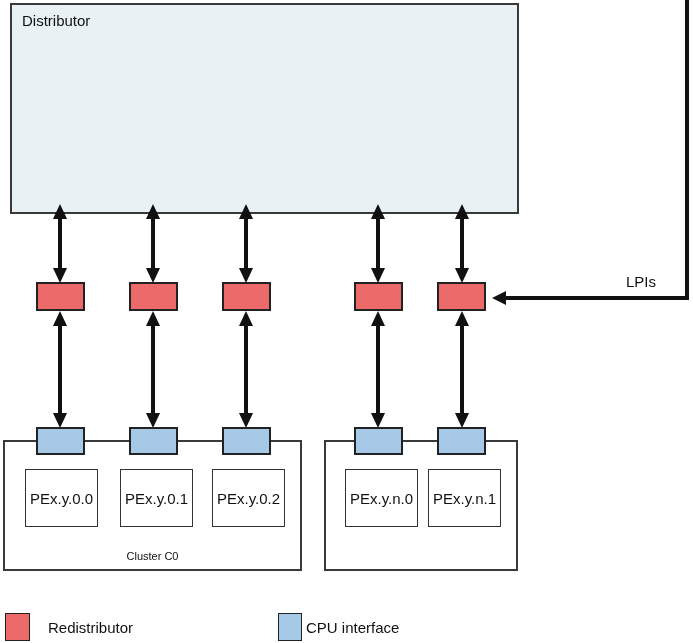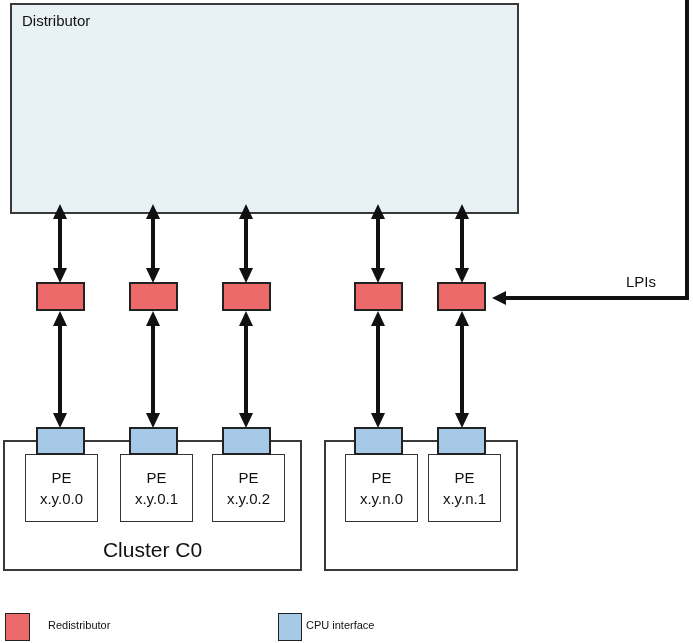--- a/index.html
+++ b/index.html
@@ -48,35 +48,35 @@
   }
   .lpi-label { left:626px; top:225px; font-size:15px;margin-top:48px; }
 
   
   .cluster {
     top:440px; height:131px; border:2px solid #39393b;
     box-sizing:border-box; background:#fff; z-index:1;
   }
   .cluster-label {
     position:absolute; left:0; right:0; bottom:7px;
-    text-align:center; font-size:21px;
+    text-align:center; font-size:11px;
   }
   .pe {
-    position:absolute; top:12px; width:73px; height:68px;
+    position:absolute; top:27px; width:73px; height:58px;
     border:1.5px solid #333; box-sizing:border-box; background:#fff;
-    display:flex; flex-direction:column; align-items:center; justify-content:center;
+    display:flex; flex-direction:row; align-items:center; justify-content:center;
     font-size:15px; line-height:21px; text-align:center; z-index:2;
   }
 
   
   .legend-swatch {
     width:25px; height:28px; top:613px;
     border:1.5px solid #222; box-sizing:border-box;
   }
-  .legend-label { top:619px; font-size:11px; }
+  .legend-label { top:619px; font-size:15px; }
 </style>
 </head>
 <body>
 
 <div class="canvas">
 
   <div class="abs distributor" style="background-color: rgb(232, 242, 245);">
     <span class="distributor-label">Distributor</span>
   </div>
 

